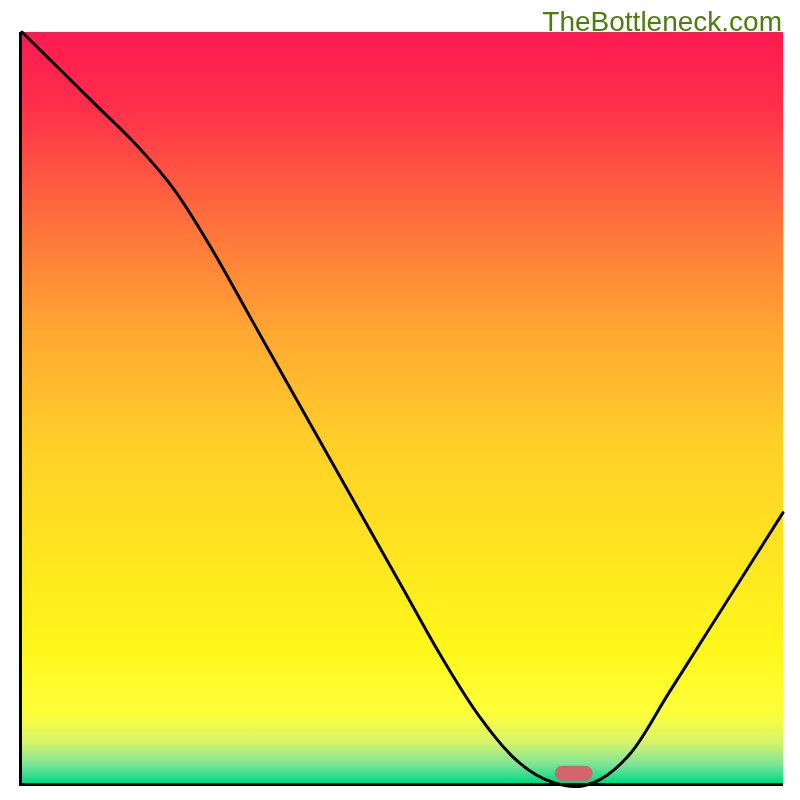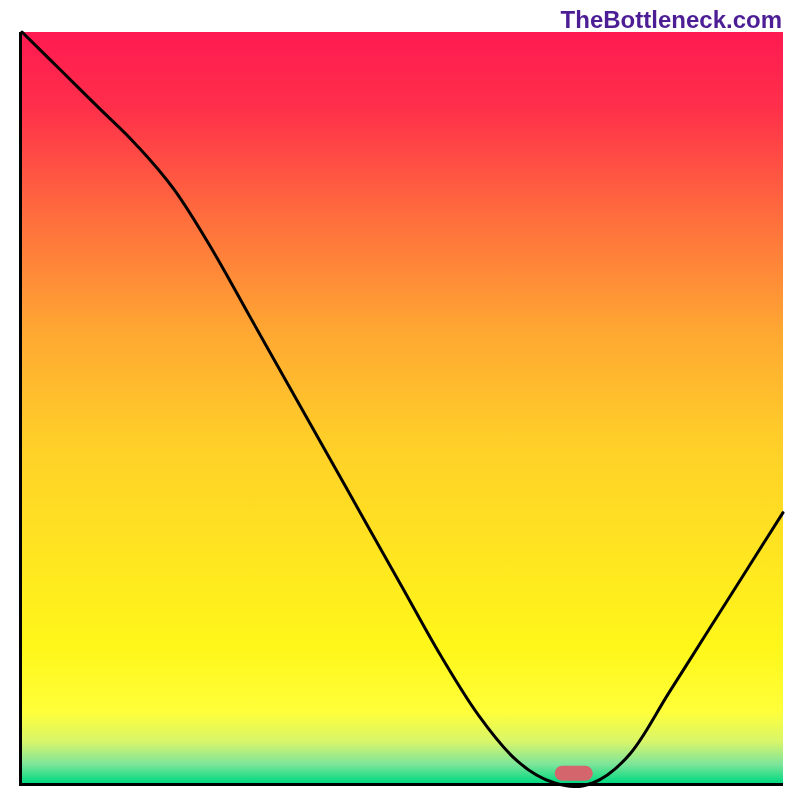--- a/index.html
+++ b/index.html
@@ -8,23 +8,23 @@
     height: 800px;
     background: #ffffff;
     font-family: Arial, Helvetica, sans-serif;
     position: relative;
     overflow: hidden;
   }
   .watermark {
     position: absolute;
     top: 6px;
     right: 18px;
-    color: #4c1d95;
-    font-size: 24px;
-    font-weight: 700;
+    color: #4d7c0f;
+    font-size: 28px;
+    font-weight: 400;
     z-index: 10;
   }
   .plot-frame {
     position: absolute;
     left: 19px;
     top: 32px;
     width: 764px;
     height: 754px;
     border-left: 3px solid #000;
     border-bottom: 3px solid #000;

